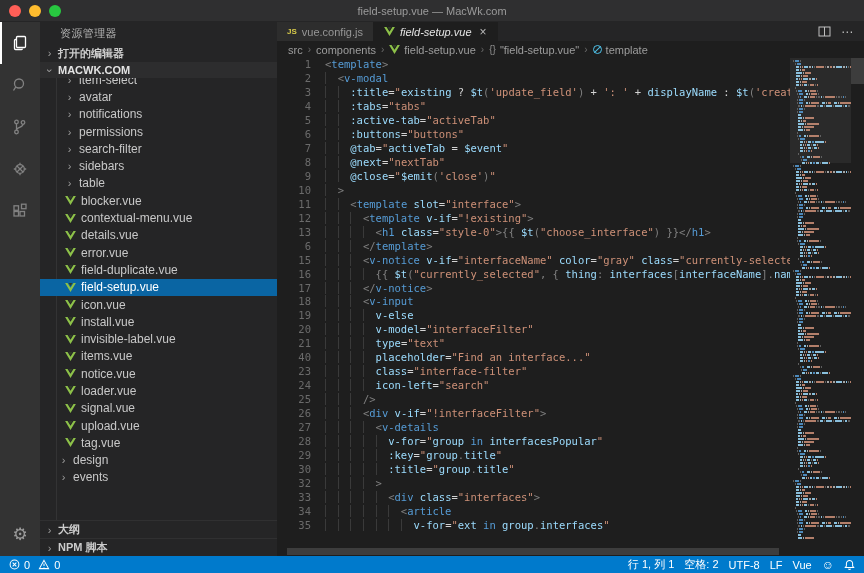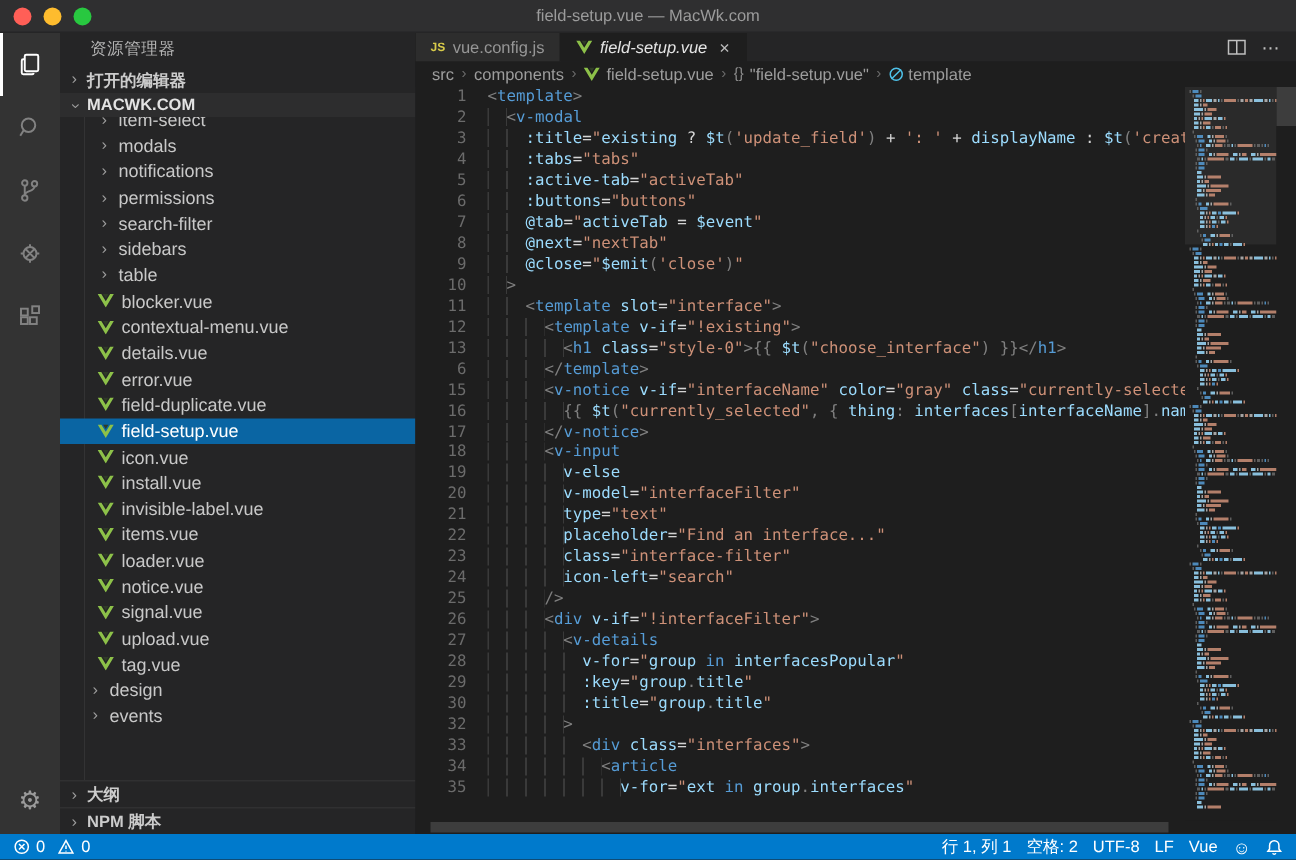--- a/index.html
+++ b/index.html
@@ -180,21 +180,21 @@
       <span class="chev open">›</span>
       <span>MACWK.COM</span>
     </div>
     <div class="tree" id="tree">
         <div class="titem lvl2 partial">
           <span class="chev">›</span>
           <span>item-select</span>
         </div>
         <div class="titem lvl2">
           <span class="chev">›</span>
-          <span>modals</span>
+          <span>avatar</span>
         </div>
         <div class="titem lvl2">
           <span class="chev">›</span>
           <span>notifications</span>
         </div>
         <div class="titem lvl2">
           <span class="chev">›</span>
           <span>permissions</span>
         </div>
         <div class="titem lvl2">
@@ -299,30 +299,30 @@
           </span>
           <span>items.vue</span>
         </div>
         <div class="titem lvl2">
           <span style="display: flex;">
             <svg class="vueicon" width="11" height="9" viewBox="0 0 12 10">
               <path d="M0 0h2.7L6 5.4 9.3 0H12L6 10z" fill="#8dc149"></path>
               <path d="M3.9 0L6 3.4 8.1 0z" fill="#2f3b26"></path>
             </svg>
           </span>
-          <span>loader.vue</span>
+          <span>notice.vue</span>
         </div>
         <div class="titem lvl2">
           <span style="display: flex;">
             <svg class="vueicon" width="11" height="9" viewBox="0 0 12 10">
               <path d="M0 0h2.7L6 5.4 9.3 0H12L6 10z" fill="#8dc149"></path>
               <path d="M3.9 0L6 3.4 8.1 0z" fill="#2f3b26"></path>
             </svg>
           </span>
-          <span>notice.vue</span>
+          <span>loader.vue</span>
         </div>
         <div class="titem lvl2">
           <span style="display: flex;">
             <svg class="vueicon" width="11" height="9" viewBox="0 0 12 10">
               <path d="M0 0h2.7L6 5.4 9.3 0H12L6 10z" fill="#8dc149"></path>
               <path d="M3.9 0L6 3.4 8.1 0z" fill="#2f3b26"></path>
             </svg>
           </span>
           <span>signal.vue</span>
         </div>
@@ -434,21 +434,21 @@
           <div class="code-line"><span class="ln">12</span><span class="lc"><span class="tk-ws">      </span><span class="tk-p">&lt;</span><span class="tk-tag">template</span><span class="tk-t"> </span><span class="tk-attr">v-if</span><span class="tk-op">=</span><span class="tk-str">"!existing"</span><span class="tk-p">&gt;</span></span></div>
           <div class="code-line"><span class="ln">13</span><span class="lc"><span class="tk-ws">        </span><span class="tk-p">&lt;</span><span class="tk-tag">h1</span><span class="tk-t"> </span><span class="tk-attr">class</span><span class="tk-op">=</span><span class="tk-str">"style-0"</span><span class="tk-p">&gt;</span><span class="tk-p">{{ </span><span class="tk-id">$t</span><span class="tk-p">(</span><span class="tk-str">"choose_interface"</span><span class="tk-p">)</span><span class="tk-p"> }}</span><span class="tk-p">&lt;/</span><span class="tk-tag">h1</span><span class="tk-p">&gt;</span></span></div>
           <div class="code-line"><span class="ln">6</span><span class="lc"><span class="tk-ws">      </span><span class="tk-p">&lt;/</span><span class="tk-tag">template</span><span class="tk-p">&gt;</span></span></div>
           <div class="code-line"><span class="ln">15</span><span class="lc"><span class="tk-ws">      </span><span class="tk-p">&lt;</span><span class="tk-tag">v-notice</span><span class="tk-t"> </span><span class="tk-attr">v-if</span><span class="tk-op">=</span><span class="tk-str">"interfaceName"</span><span class="tk-t"> </span><span class="tk-attr">color</span><span class="tk-op">=</span><span class="tk-str">"gray"</span><span class="tk-t"> </span><span class="tk-attr">class</span><span class="tk-op">=</span><span class="tk-str">"currently-selected"</span><span class="tk-p">&gt;</span></span></div>
           <div class="code-line"><span class="ln">16</span><span class="lc"><span class="tk-ws">        </span><span class="tk-p">{{ </span><span class="tk-id">$t</span><span class="tk-p">(</span><span class="tk-str">"currently_selected"</span><span class="tk-p">, { </span><span class="tk-attr">thing</span><span class="tk-p">: </span><span class="tk-id">interfaces</span><span class="tk-p">[</span><span class="tk-id">interfaceName</span><span class="tk-p">].</span><span class="tk-id">name</span><span class="tk-p"> }) </span><span class="tk-p">}}</span></span></div>
           <div class="code-line"><span class="ln">17</span><span class="lc"><span class="tk-ws">      </span><span class="tk-p">&lt;/</span><span class="tk-tag">v-notice</span><span class="tk-p">&gt;</span></span></div>
           <div class="code-line"><span class="ln">18</span><span class="lc"><span class="tk-ws">      </span><span class="tk-p">&lt;</span><span class="tk-tag">v-input</span></span></div>
           <div class="code-line"><span class="ln">19</span><span class="lc"><span class="tk-ws">        </span><span class="tk-attr">v-else</span></span></div>
           <div class="code-line"><span class="ln">20</span><span class="lc"><span class="tk-ws">        </span><span class="tk-attr">v-model</span><span class="tk-op">=</span><span class="tk-str">"interfaceFilter"</span></span></div>
           <div class="code-line"><span class="ln">21</span><span class="lc"><span class="tk-ws">        </span><span class="tk-attr">type</span><span class="tk-op">=</span><span class="tk-str">"text"</span></span></div>
-          <div class="code-line"><span class="ln">22</span><span class="lc"><span class="tk-ws">        </span><span class="tk-attr">placeholder</span><span class="tk-op">=</span><span class="tk-str">"Find an interface..."</span></span></div>
+          <div class="code-line"><span class="ln">40</span><span class="lc"><span class="tk-ws">        </span><span class="tk-attr">placeholder</span><span class="tk-op">=</span><span class="tk-str">"Find an interface..."</span></span></div>
           <div class="code-line"><span class="ln">23</span><span class="lc"><span class="tk-ws">        </span><span class="tk-attr">class</span><span class="tk-op">=</span><span class="tk-str">"interface-filter"</span></span></div>
           <div class="code-line"><span class="ln">24</span><span class="lc"><span class="tk-ws">        </span><span class="tk-attr">icon-left</span><span class="tk-op">=</span><span class="tk-str">"search"</span></span></div>
           <div class="code-line"><span class="ln">25</span><span class="lc"><span class="tk-ws">      </span><span class="tk-p">/&gt;</span></span></div>
           <div class="code-line"><span class="ln">26</span><span class="lc"><span class="tk-ws">      </span><span class="tk-p">&lt;</span><span class="tk-tag">div</span><span class="tk-t"> </span><span class="tk-attr">v-if</span><span class="tk-op">=</span><span class="tk-str">"!interfaceFilter"</span><span class="tk-p">&gt;</span></span></div>
           <div class="code-line"><span class="ln">27</span><span class="lc"><span class="tk-ws">        </span><span class="tk-p">&lt;</span><span class="tk-tag">v-details</span></span></div>
           <div class="code-line"><span class="ln">28</span><span class="lc"><span class="tk-ws">          </span><span class="tk-attr">v-for</span><span class="tk-op">=</span><span class="tk-str">"</span><span class="tk-id">group</span><span class="tk-kw"> in </span><span class="tk-id">interfacesPopular</span><span class="tk-str">"</span></span></div>
           <div class="code-line"><span class="ln">29</span><span class="lc"><span class="tk-ws">          </span><span class="tk-attr">:key</span><span class="tk-op">=</span><span class="tk-str">"</span><span class="tk-id">group</span><span class="tk-p">.</span><span class="tk-id">title</span><span class="tk-str">"</span></span></div>
           <div class="code-line"><span class="ln">30</span><span class="lc"><span class="tk-ws">          </span><span class="tk-attr">:title</span><span class="tk-op">=</span><span class="tk-str">"</span><span class="tk-id">group</span><span class="tk-p">.</span><span class="tk-id">title</span><span class="tk-str">"</span></span></div>
           <div class="code-line"><span class="ln">32</span><span class="lc"><span class="tk-ws">        </span><span class="tk-p">&gt;</span></span></div>
           <div class="code-line"><span class="ln">33</span><span class="lc"><span class="tk-ws">          </span><span class="tk-p">&lt;</span><span class="tk-tag">div</span><span class="tk-t"> </span><span class="tk-attr">class</span><span class="tk-op">=</span><span class="tk-str">"interfaces"</span><span class="tk-p">&gt;</span></span></div>

